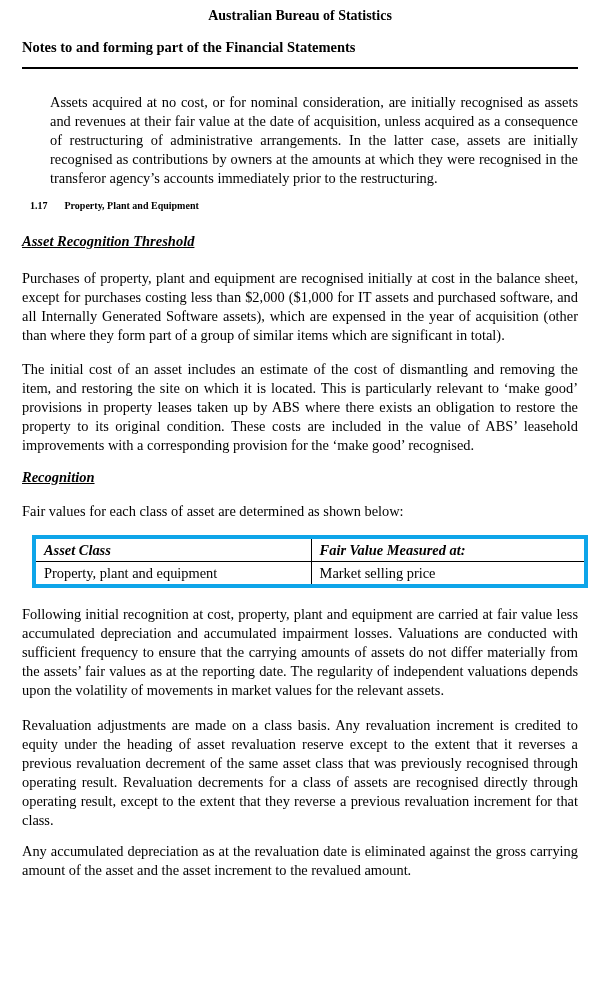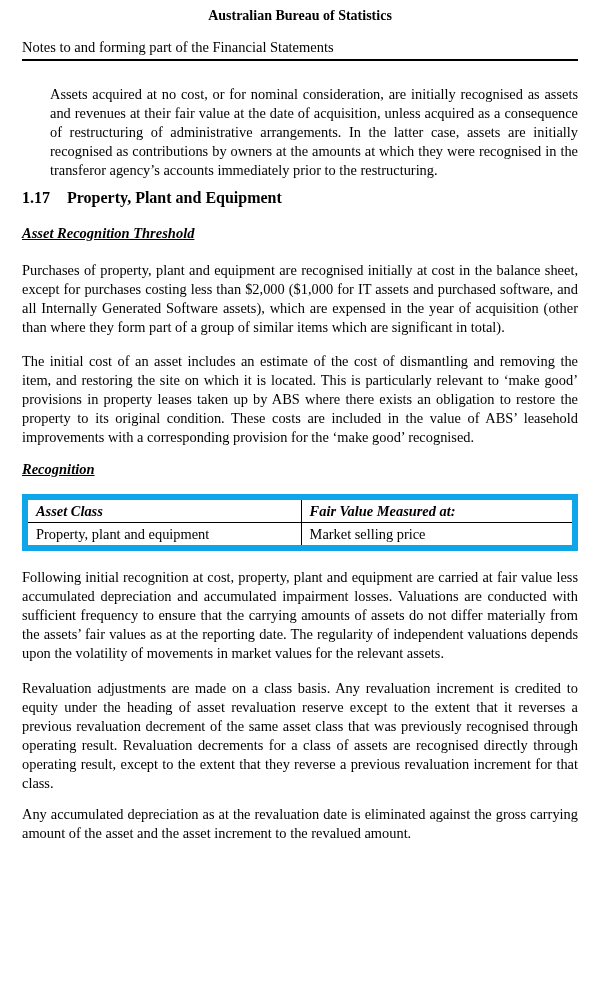--- a/index.html
+++ b/index.html
@@ -21,65 +21,65 @@
     padding: 6px 22px 0 22px;
   }
   .org-title {
     text-align: center;
     font-weight: bold;
     font-size: 14px;
     line-height: 19px;
     margin: 0 0 13px 0;
   }
   .doc-title {
-    font-weight: normal;
+    font-weight: bold;
     font-size: 14.5px;
     line-height: 19px;
-    padding-bottom: 2px;
+    padding-bottom: 10px;
     border-bottom: 2px solid #000;
     margin: 0 0 24px 0;
   }
   p.body-text {
     font-size: 14.4px;
     line-height: 19px;
     text-align: justify;
     margin: 0 0 14px 0;
   }
   p.m-after-p1   { margin-bottom: 8px; margin-left: 28px; }
   p.m-after-purch{ margin-bottom: 15px; }
   p.m-after-init { margin-bottom: 13px; }
   p.m-after-fv   { margin-bottom: 14px; }
   p.m-after-foll { margin-bottom: 16px; }
   p.m-after-adj  { margin-bottom: 12px; }
   p.last { margin-bottom: 0; }
   .section-heading {
     font-weight: bold;
-    font-size: 16px;
+    font-size: 10px;
     line-height: 19px;
-    margin: 0 0 17px 0;
+    margin: 0 0 17px 8px;
   }
   .section-heading .sec-num {
     display: inline-block;
     margin-right: 17px;
   }
   .sub-heading {
     font-weight: bold;
     font-style: italic;
     text-decoration: underline;
     font-size: 14.5px;
     line-height: 19px;
     margin: 0 0 18px 0;
     font-family: Liberation Serif, serif;
   }
   .sub-heading.reval { margin-bottom: 15px; }
   table.fv-table {
     width: 100%;
     border-collapse: collapse;
-    border: 6px solid #0ea5e9;
-    margin: 0 0 17px 0;
+    border: 4px solid #0ea5e9;
+    margin: 0 0 17px 10px;
     font-size: 14.4px;
   }
   table.fv-table th,
   table.fv-table td {
     border: 1px solid #000;
     padding: 1px 8px;
     line-height: 20px;
     text-align: left;
     vertical-align: top;
   }
@@ -105,20 +105,21 @@
   </div>
 
   <div class="sub-heading">Asset Recognition Threshold</div>
 
   <p class="body-text m-after-purch">Purchases of property, plant and equipment are recognised initially at cost in the balance sheet, except for purchases costing less than $2,000 ($1,000 for IT assets and purchased software, and all Internally Generated Software assets), which are expensed in the year of acquisition (other than where they form part of a group of  similar items which are significant in total).</p>
 
   <p class="body-text m-after-init">The initial cost of an asset includes an estimate of the cost of dismantling and removing the item, and restoring the site on which it is located.  This is particularly relevant to ‘make good’ provisions in property leases taken up by ABS where there exists an obligation to restore the property to its original condition.  These costs are included in the value of ABS’ leasehold improvements with a corresponding provision for the ‘make good’ recognised.</p>
 
   <div class="sub-heading reval">Recognition</div>
 
+  <p class="body-text m-after-fv">Fair values for each class of asset are determined as shown below:</p>
 
   <table class="fv-table">
     <thead>
       <tr>
         <th class="col-asset-class">Asset Class</th>
         <th>Fair Value Measured at:</th>
       </tr>
     </thead>
     <tbody>
       <tr>

